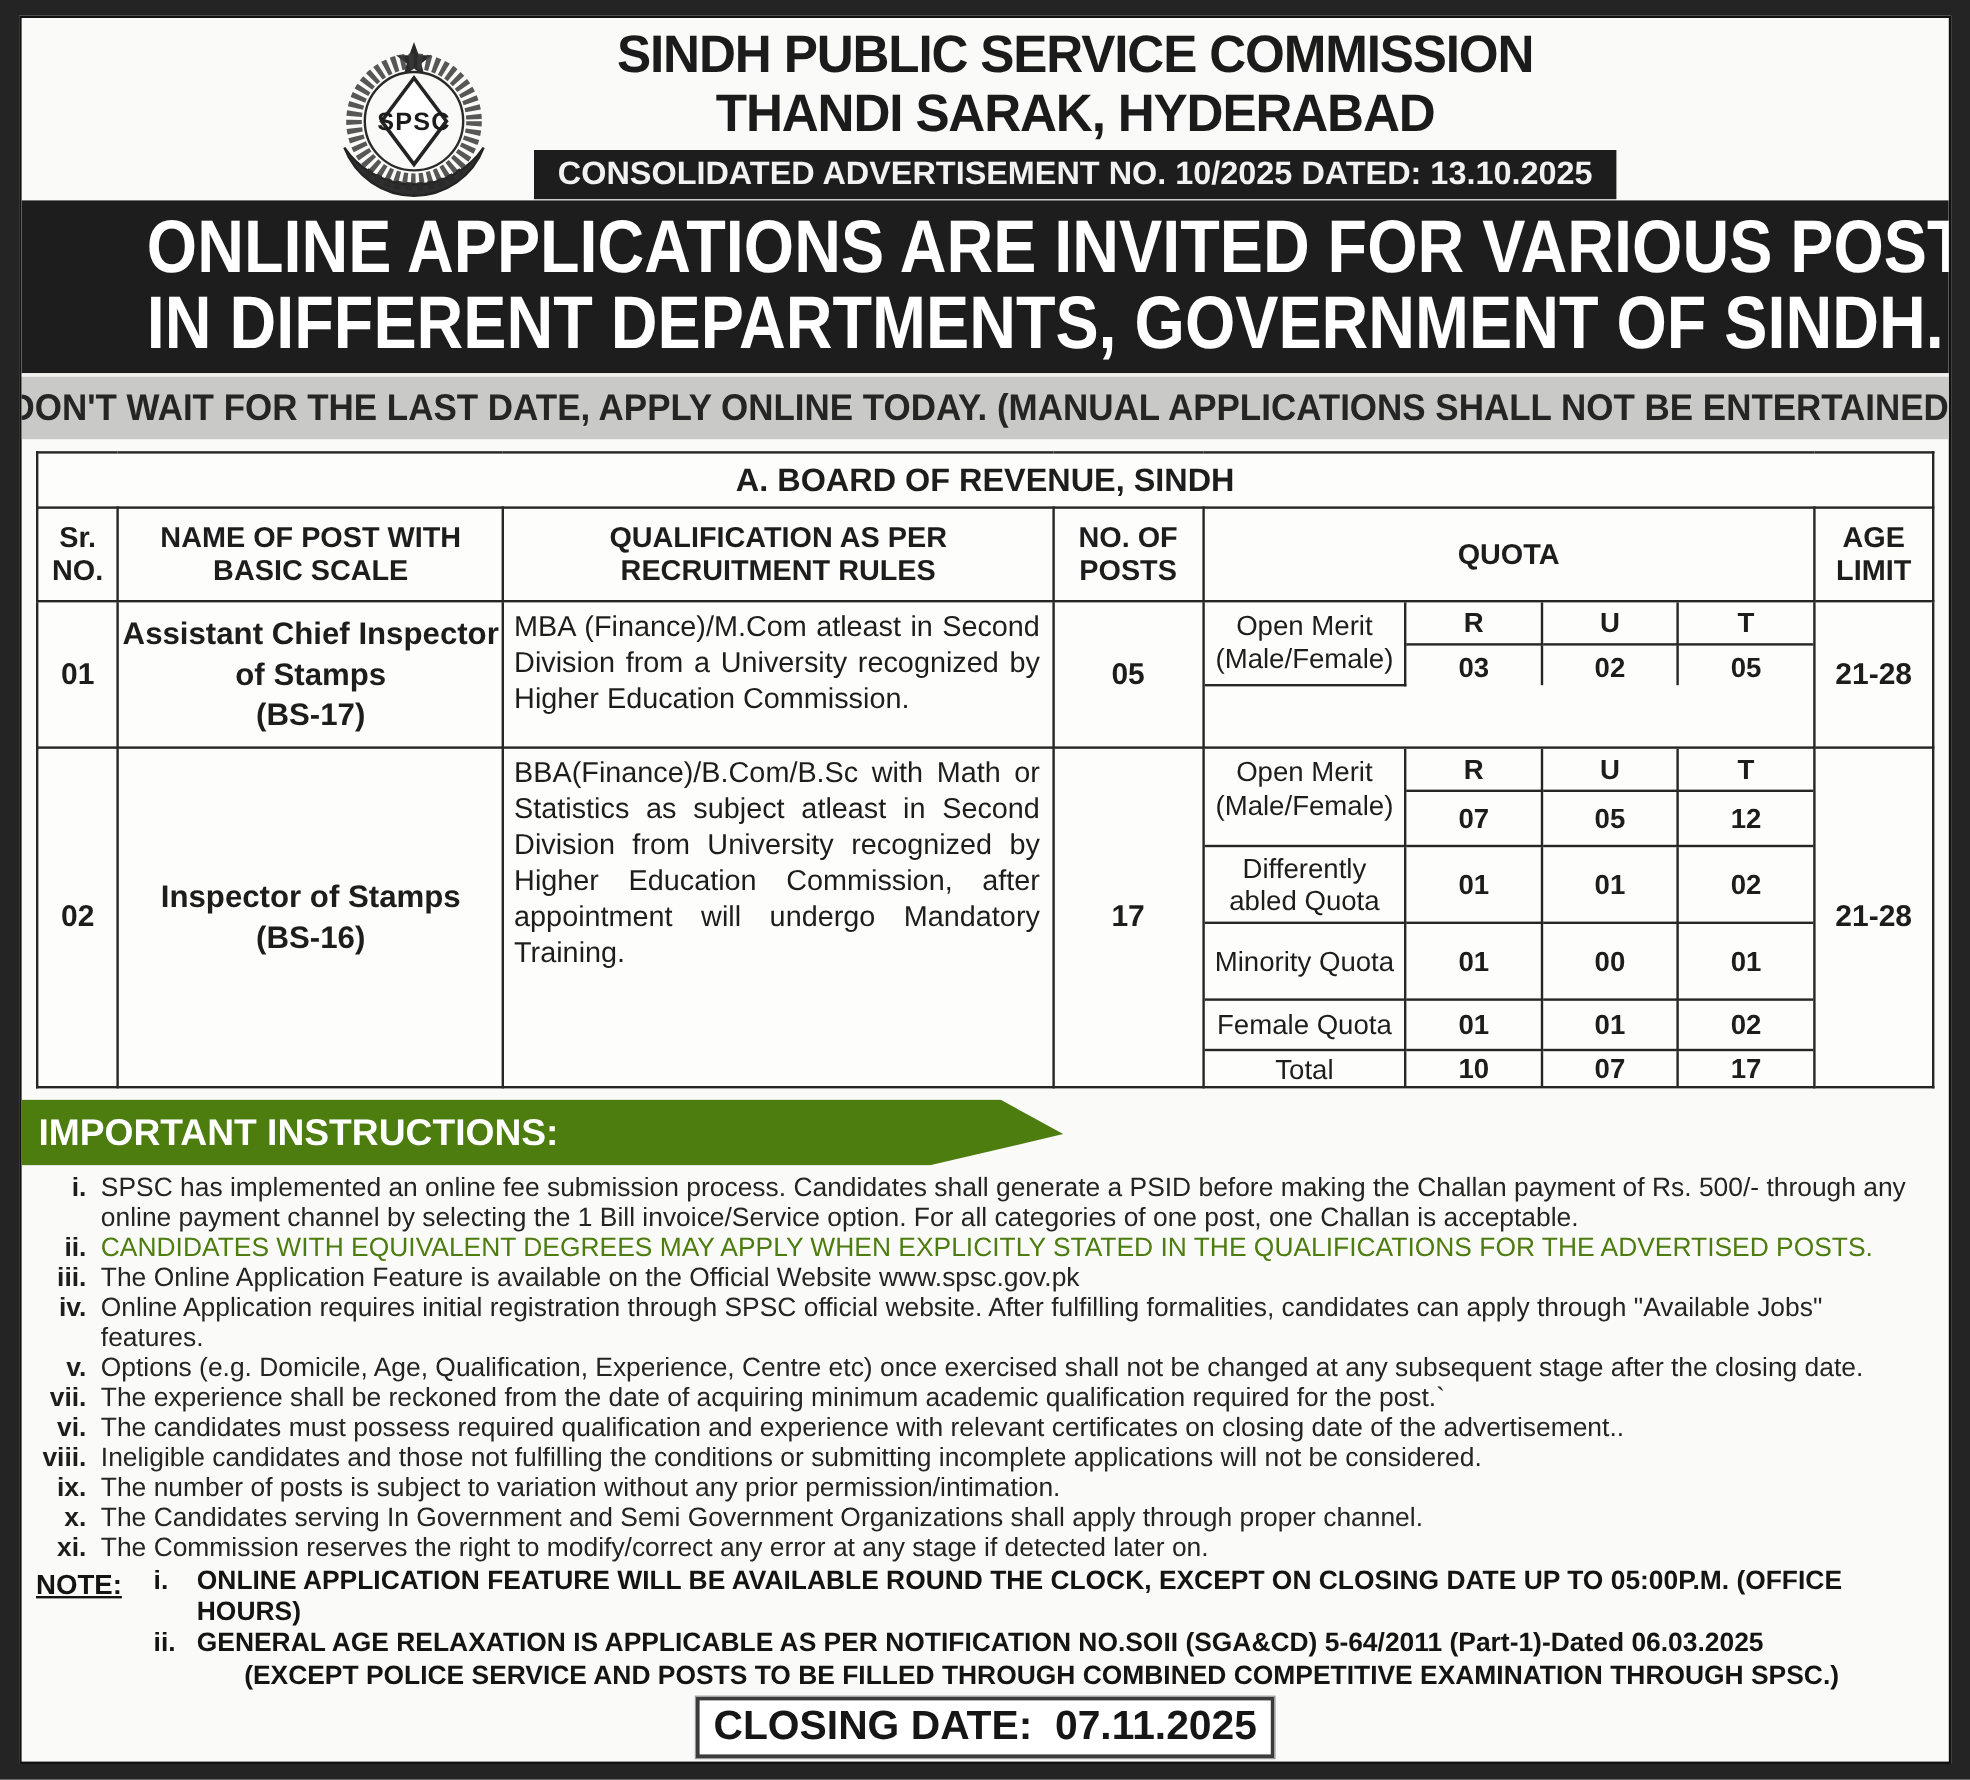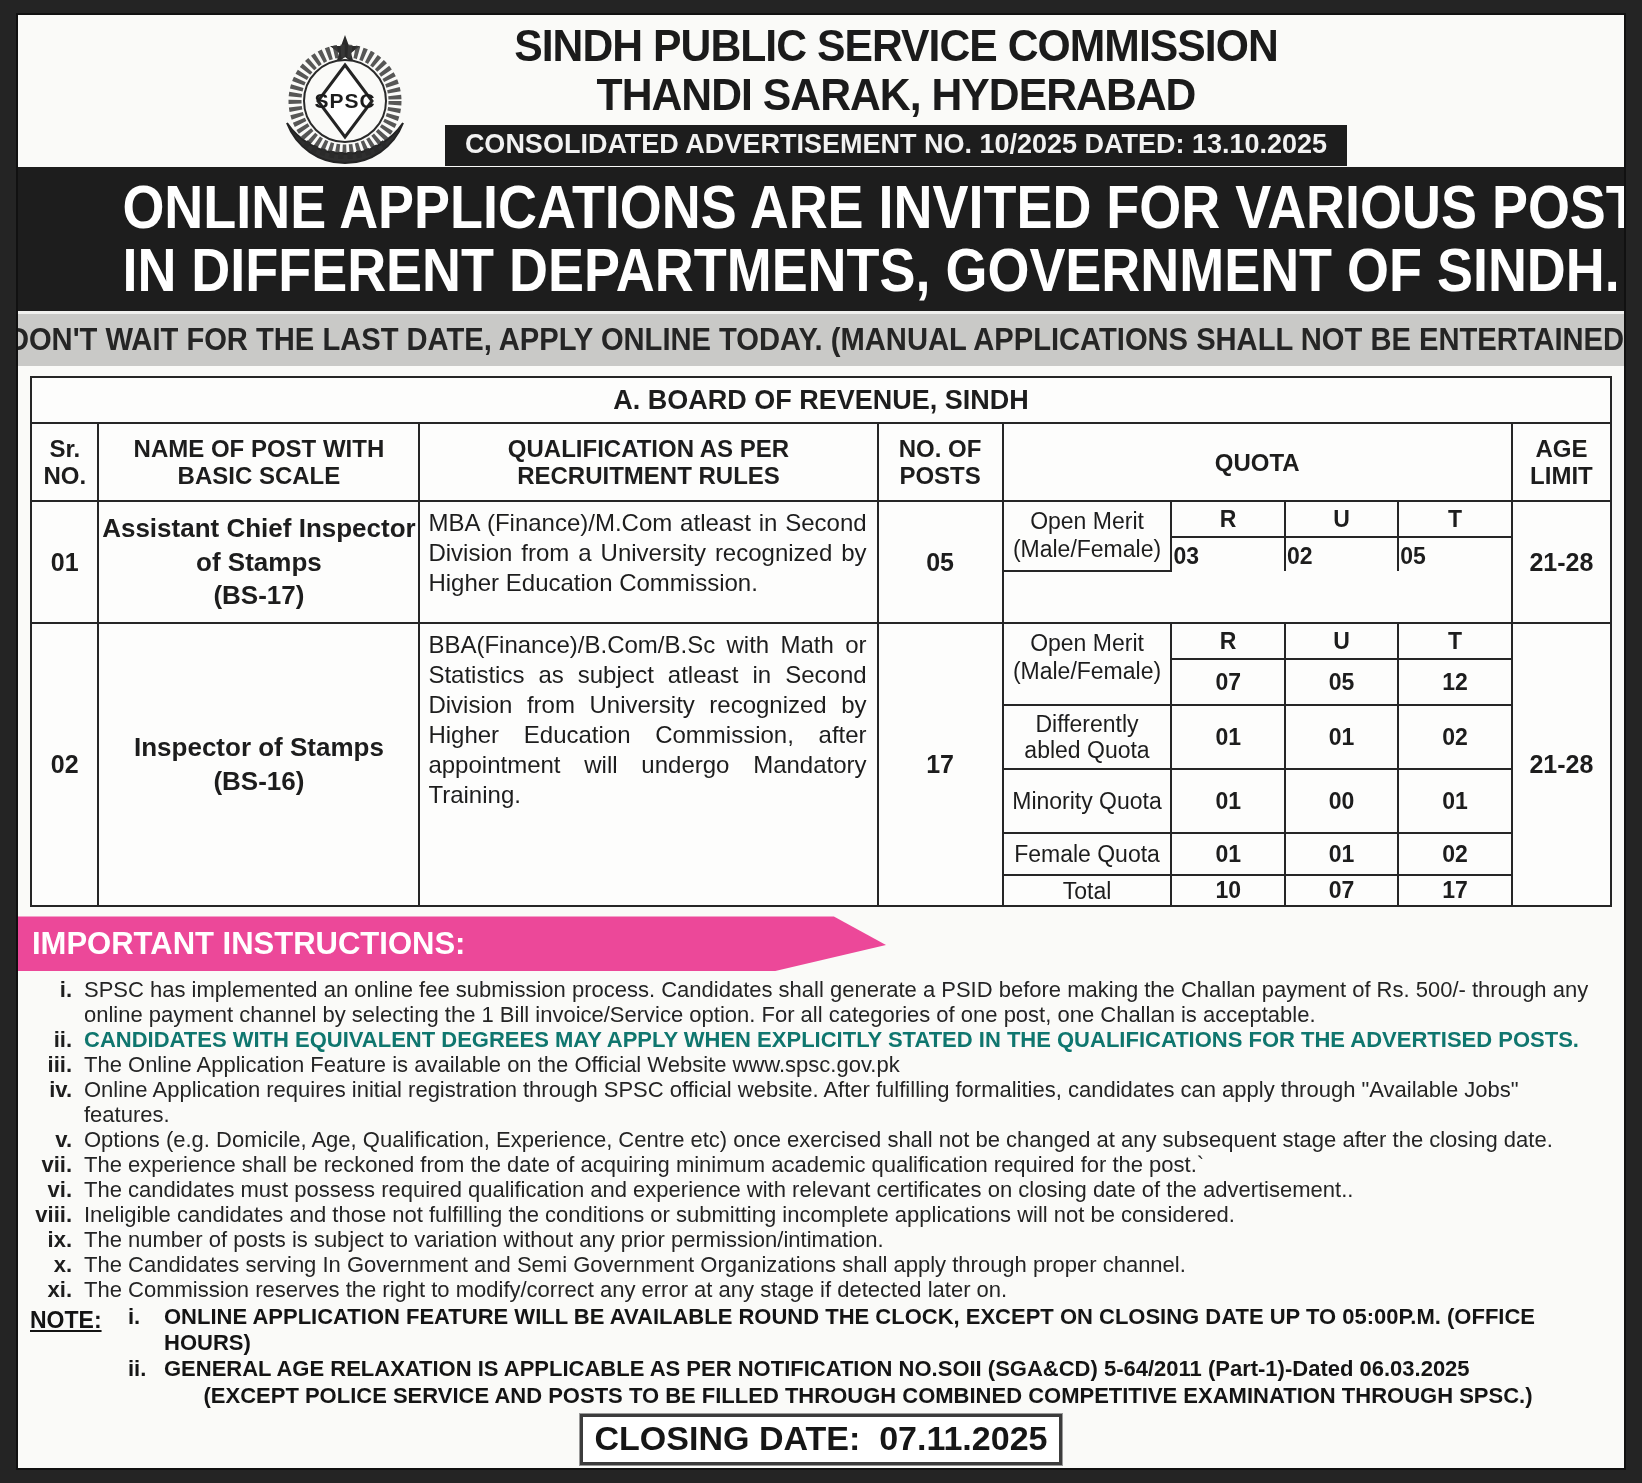--- a/index.html
+++ b/index.html
@@ -45,37 +45,37 @@
   tr.row1{height:122px;} tr.row2{height:240px;}
   td.quotacell{padding:0;vertical-align:top;}
   table.qt{width:100%;height:100%;border-collapse:collapse;}
   table.qt th,table.qt td{border:2px solid #262626;font-size:23px;color:#1d1d1d;}
   table.qt tr:first-child>*{border-top:none;} table.qt tr>*:first-child{border-left:none;}
   table.qt tr>*:last-child{border-right:none;} table.qt tr.last>*{border-bottom:none;}
   .ql{width:166px;text-align:center;vertical-align:top;padding-top:6px;font-size:22px;
       line-height:1.2;font-weight:400;}
   .ql2{text-align:center;vertical-align:middle;font-size:22px;line-height:1.15;border-radius:28px;}
   th.qh{height:32px;text-align:center;font-weight:800;font-size:24px;width:115px;}
-  td.qvtop{vertical-align:top;font-weight:800;font-size:24px;padding-top:5px;}
+  td.qvtop{vertical-align:top;text-align:center;font-weight:800;font-size:24px;padding-top:5px;}
   td.qv{vertical-align:middle;text-align:center;font-weight:800;font-size:24px;}
   tr.qr-da>td{height:60px;} tr.qr-min>td{height:60px;} tr.qr-fem>td{height:38px;}
   tr.qr-val>td{height:42px;}
   td.agecell{text-align:center;vertical-align:middle;font-weight:800;font-size:25px;border-radius:22px;}
 
   
-  .ribbon{margin-top:9px;width:868px;height:55px;background:#ec4899;color:#fff;
+  .ribbon{margin-top:9px;width:868px;height:55px;background:#4d7c0f;color:#fff;
         display:flex;align-items:center;padding-left:14px;box-sizing:border-box;
         clip-path:polygon(0 0,94% 0,100% 52%,87% 100%,0 100%);flex:0 0 auto;}
   .ribbon div{font-size:31px;font-weight:800;letter-spacing:0;}
   .instructions{padding:6px 16px 0 12px;flex:0 0 auto;}
   .inst-item{display:flex;}
   .inst-num{flex:0 0 54px;text-align:right;padding-right:12px;font-weight:800;
         font-size:22px;line-height:25px;color:#1d1d1d;box-sizing:border-box;}
   .inst-text{flex:1;font-size:22px;line-height:25px;color:#242424;}
-  .inst-item.bold .inst-text{font-weight:700;color:#0f766e;}
+  .inst-item.bold .inst-text{font-weight:400;color:#4d7c0f;}
 
   
   .note{display:grid;grid-template-columns:98px 1fr;padding:2px 16px 0 12px;flex:0 0 auto;}
   .note-label{font-weight:800;font-size:23px;text-decoration:underline;color:#141414;
         padding-top:3px;}
   .note-body{font-weight:800;color:#141414;}
   .note-line{display:flex;font-size:22px;line-height:26px;}
   .note-num{flex:0 0 36px;}
   .note-exc{text-align:center;font-size:22px;line-height:27px;font-weight:800;color:#141414;}
 

